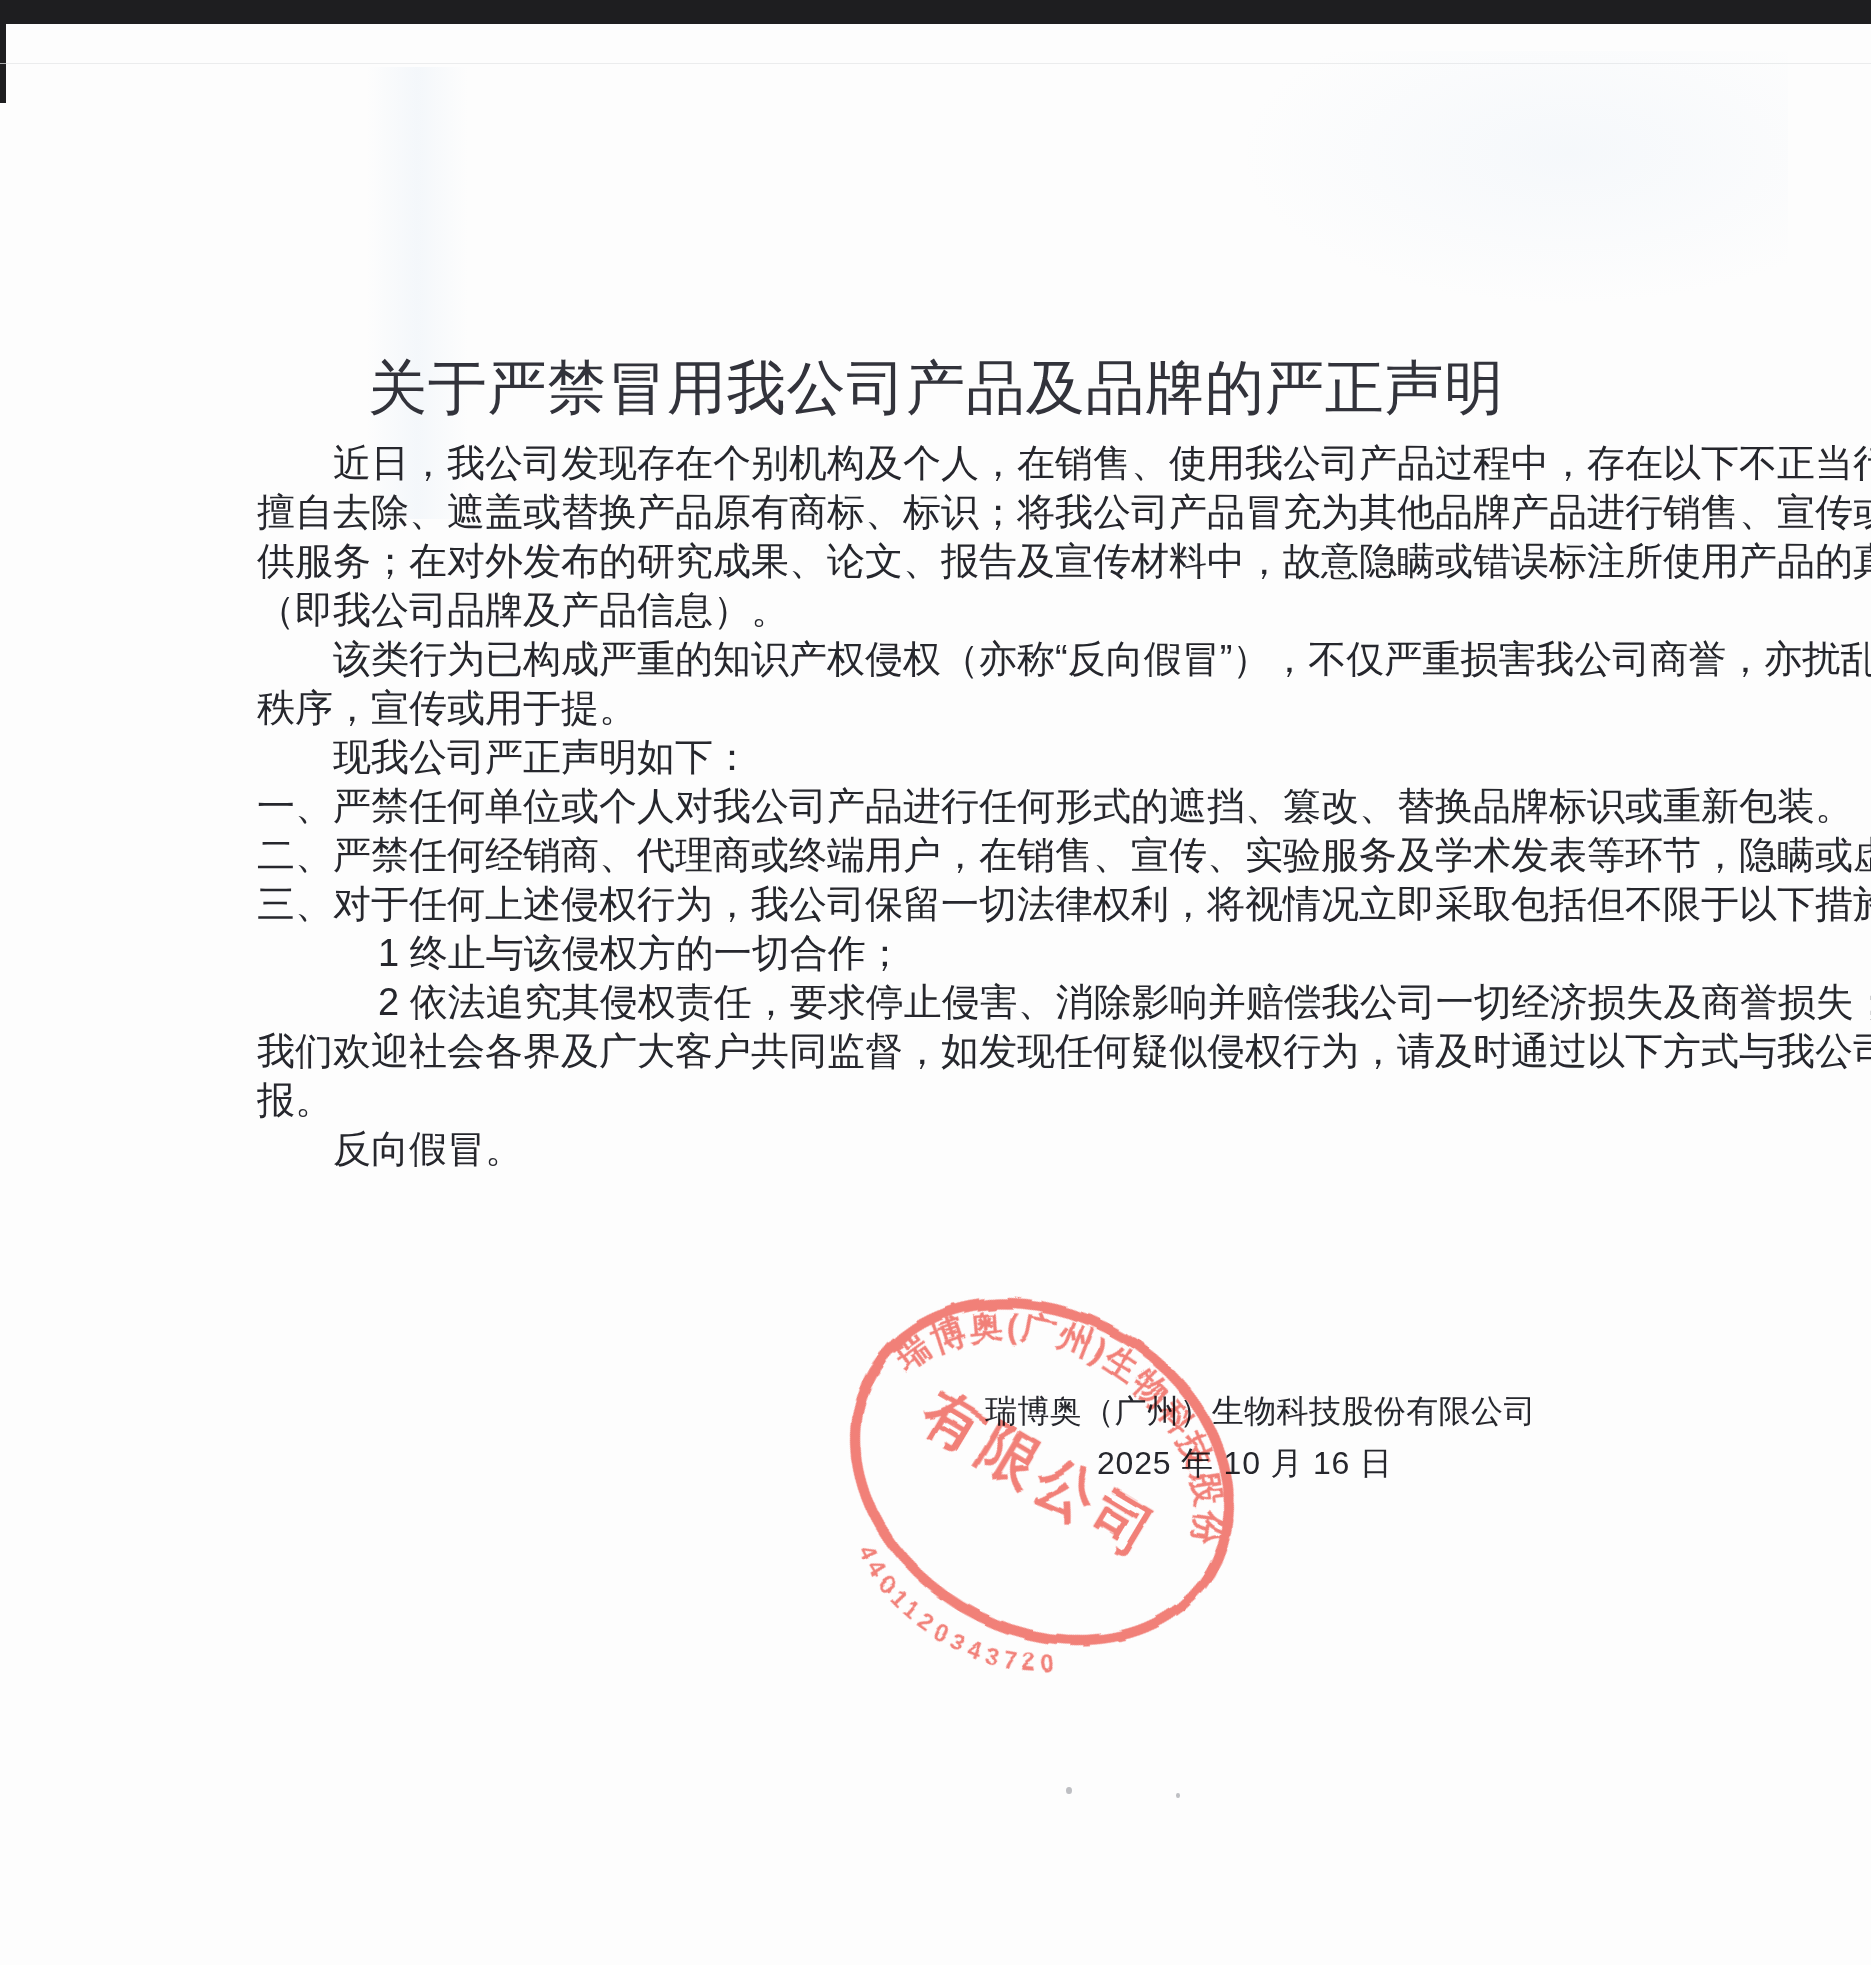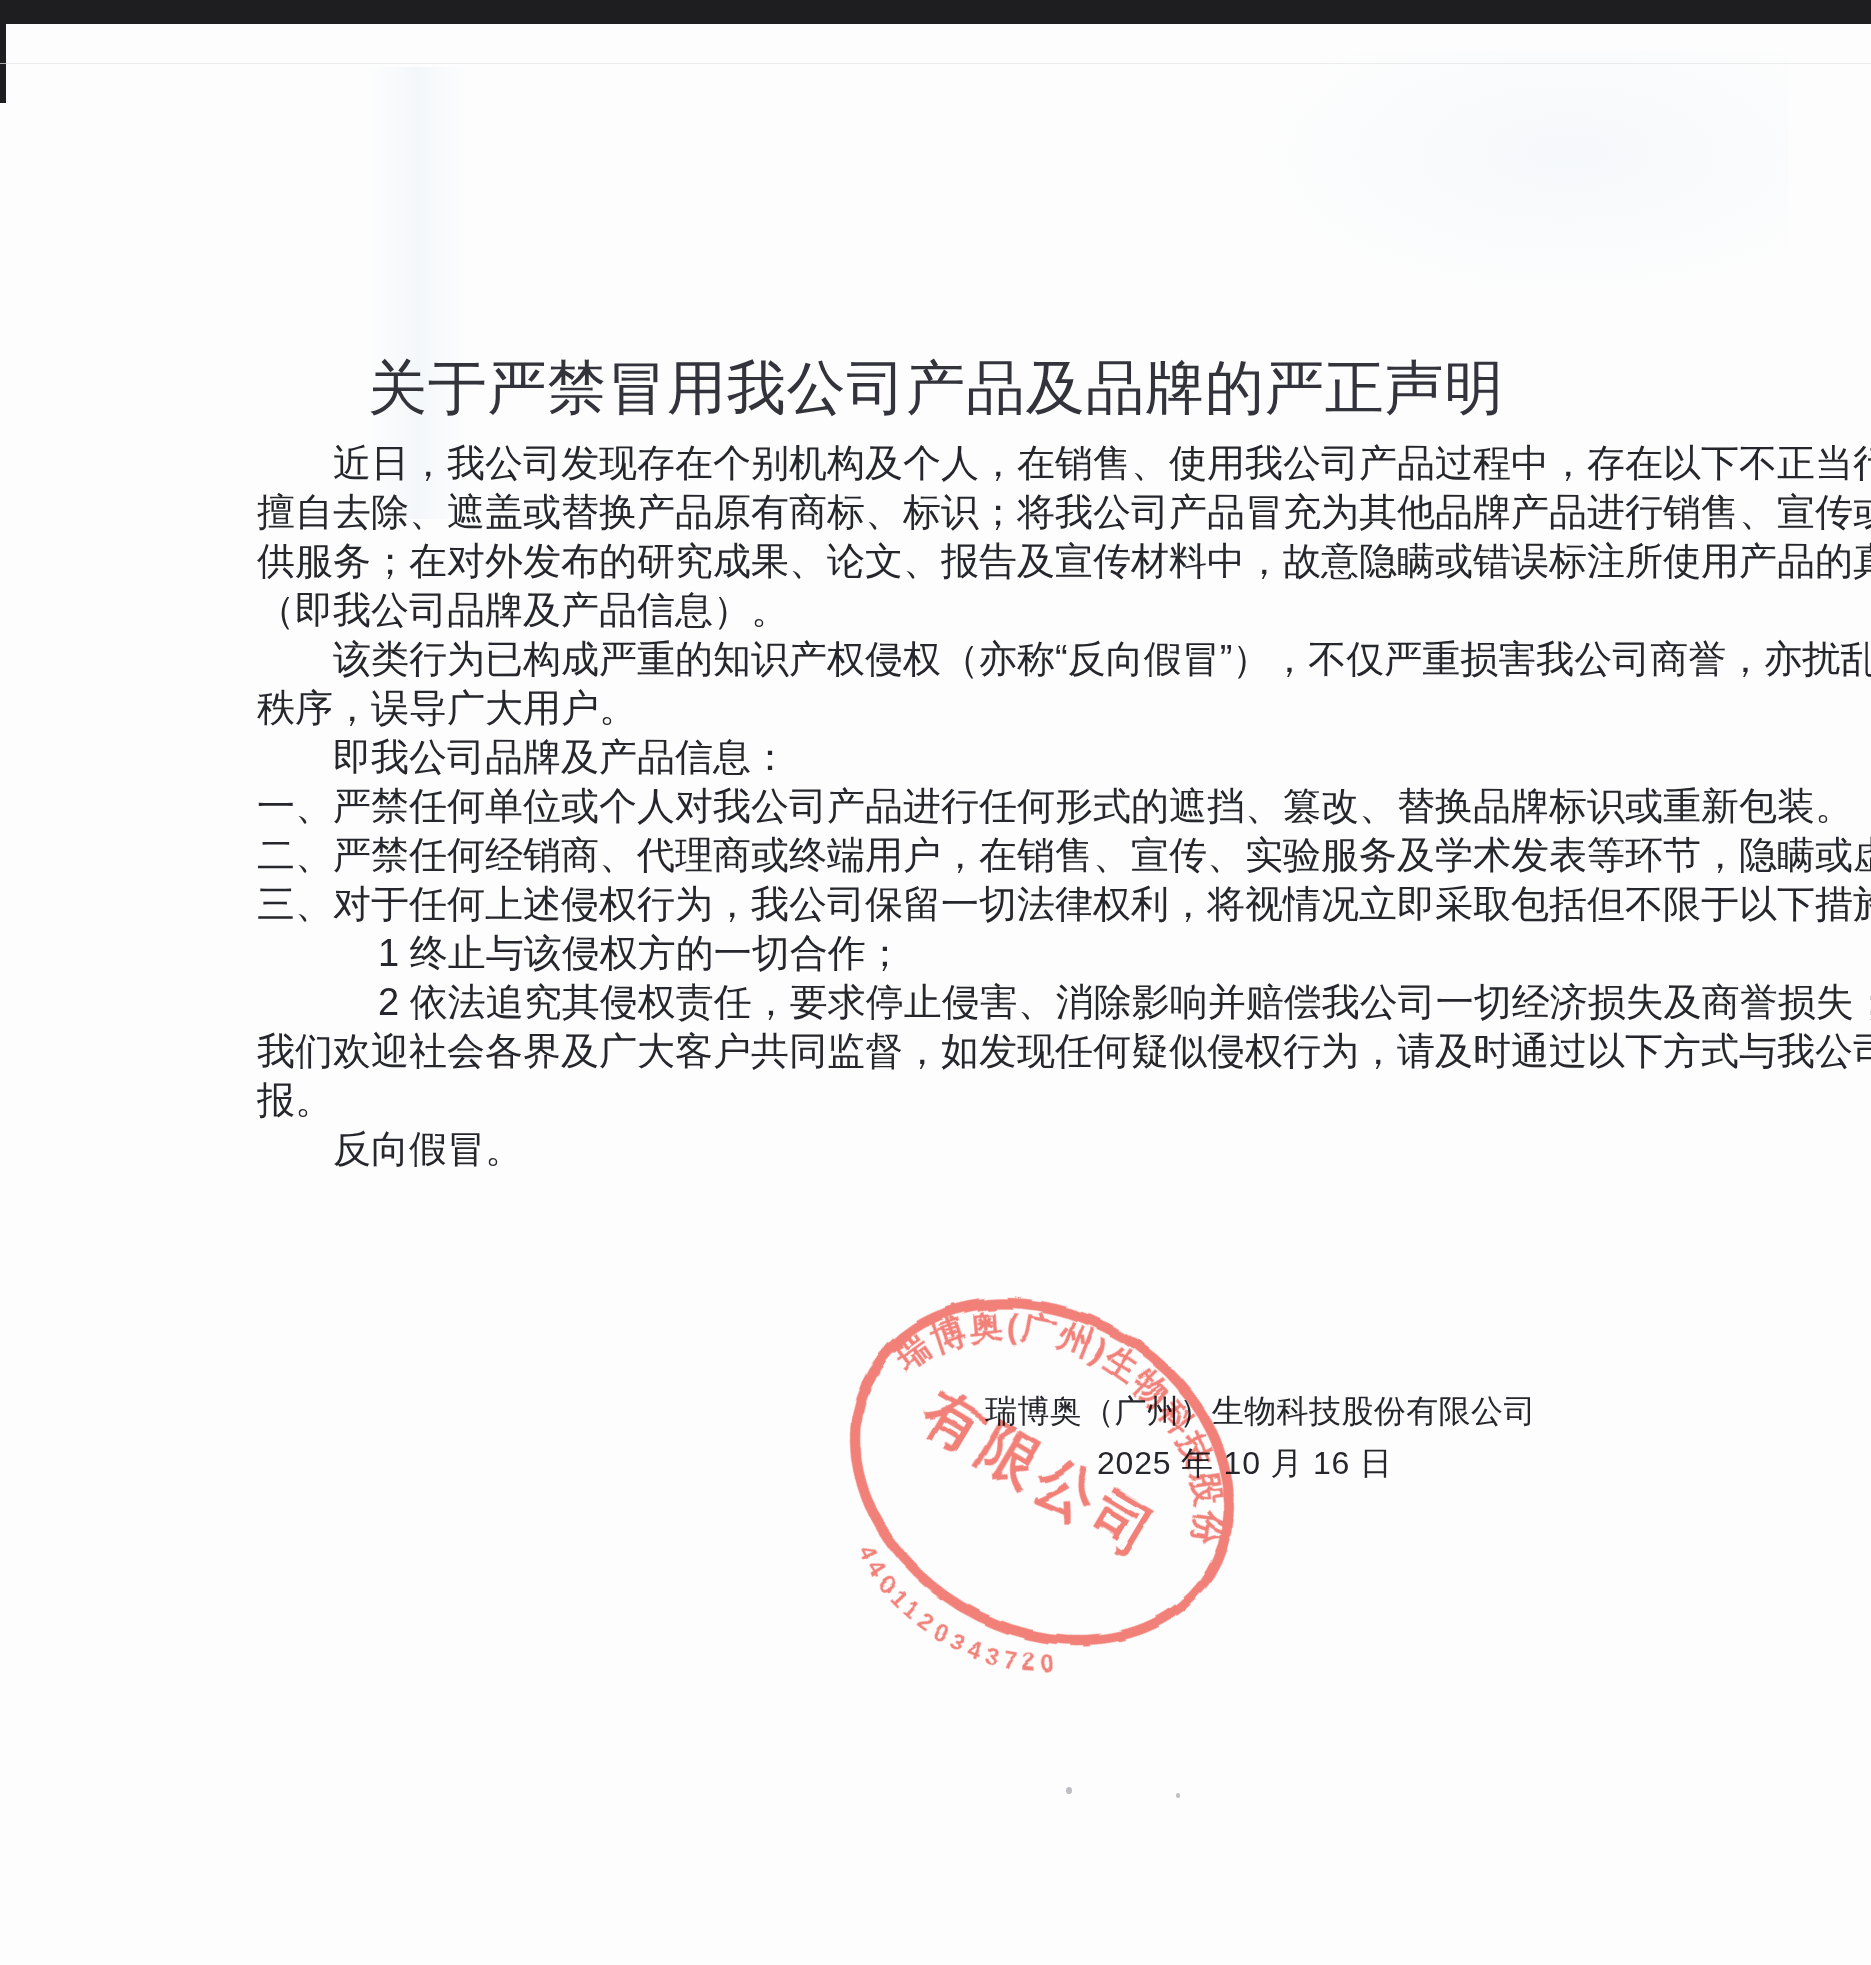--- a/index.html
+++ b/index.html
@@ -47,22 +47,22 @@
   <div class="speck s2"></div>
 
   <h1 class="doc-title">关于严禁冒用我公司产品及品牌的严正声明</h1>
 
   <div class="content">
       <div class="line ind1">近日，我公司发现存在个别机构及个人，在销售、使用我公司产品过程中，存在以下不正当行为：</div>
       <div class="line ind0">擅自去除、遮盖或替换产品原有商标、标识；将我公司产品冒充为其他品牌产品进行销售、宣传或用于提</div>
       <div class="line ind0">供服务；在对外发布的研究成果、论文、报告及宣传材料中，故意隐瞒或错误标注所使用产品的真实来源</div>
       <div class="line ind0">（即我公司品牌及产品信息）。</div>
       <div class="line ind1">该类行为已构成严重的知识产权侵权（亦称“反向假冒”），不仅严重损害我公司商誉，亦扰乱市场</div>
-      <div class="line ind0">秩序，误导广大用户。</div>
-      <div class="line ind1">即我公司品牌及产品信息：</div>
+      <div class="line ind0">秩序，宣传或用于提。</div>
+      <div class="line ind1">现我公司严正声明如下：</div>
       <div class="line ind0">一、严禁任何单位或个人对我公司产品进行任何形式的遮挡、篡改、替换品牌标识或重新包装。</div>
       <div class="line ind0">二、严禁任何经销商、代理商或终端用户，在销售、宣传、实验服务及学术发表等环节，隐瞒或虚假标注</div>
       <div class="line ind0">三、对于任何上述侵权行为，我公司保留一切法律权利，将视情况立即采取包括但不限于以下措施：</div>
       <div class="line ind2">1  终止与该侵权方的一切合作；</div>
       <div class="line ind2">2  依法追究其侵权责任，要求停止侵害、消除影响并赔偿我公司一切经济损失及商誉损失；</div>
       <div class="line ind0">我们欢迎社会各界及广大客户共同监督，如发现任何疑似侵权行为，请及时通过以下方式与我公司联系举</div>
       <div class="line ind0">报。</div>
       <div class="line ind1">反向假冒。</div>
     </div>
 

